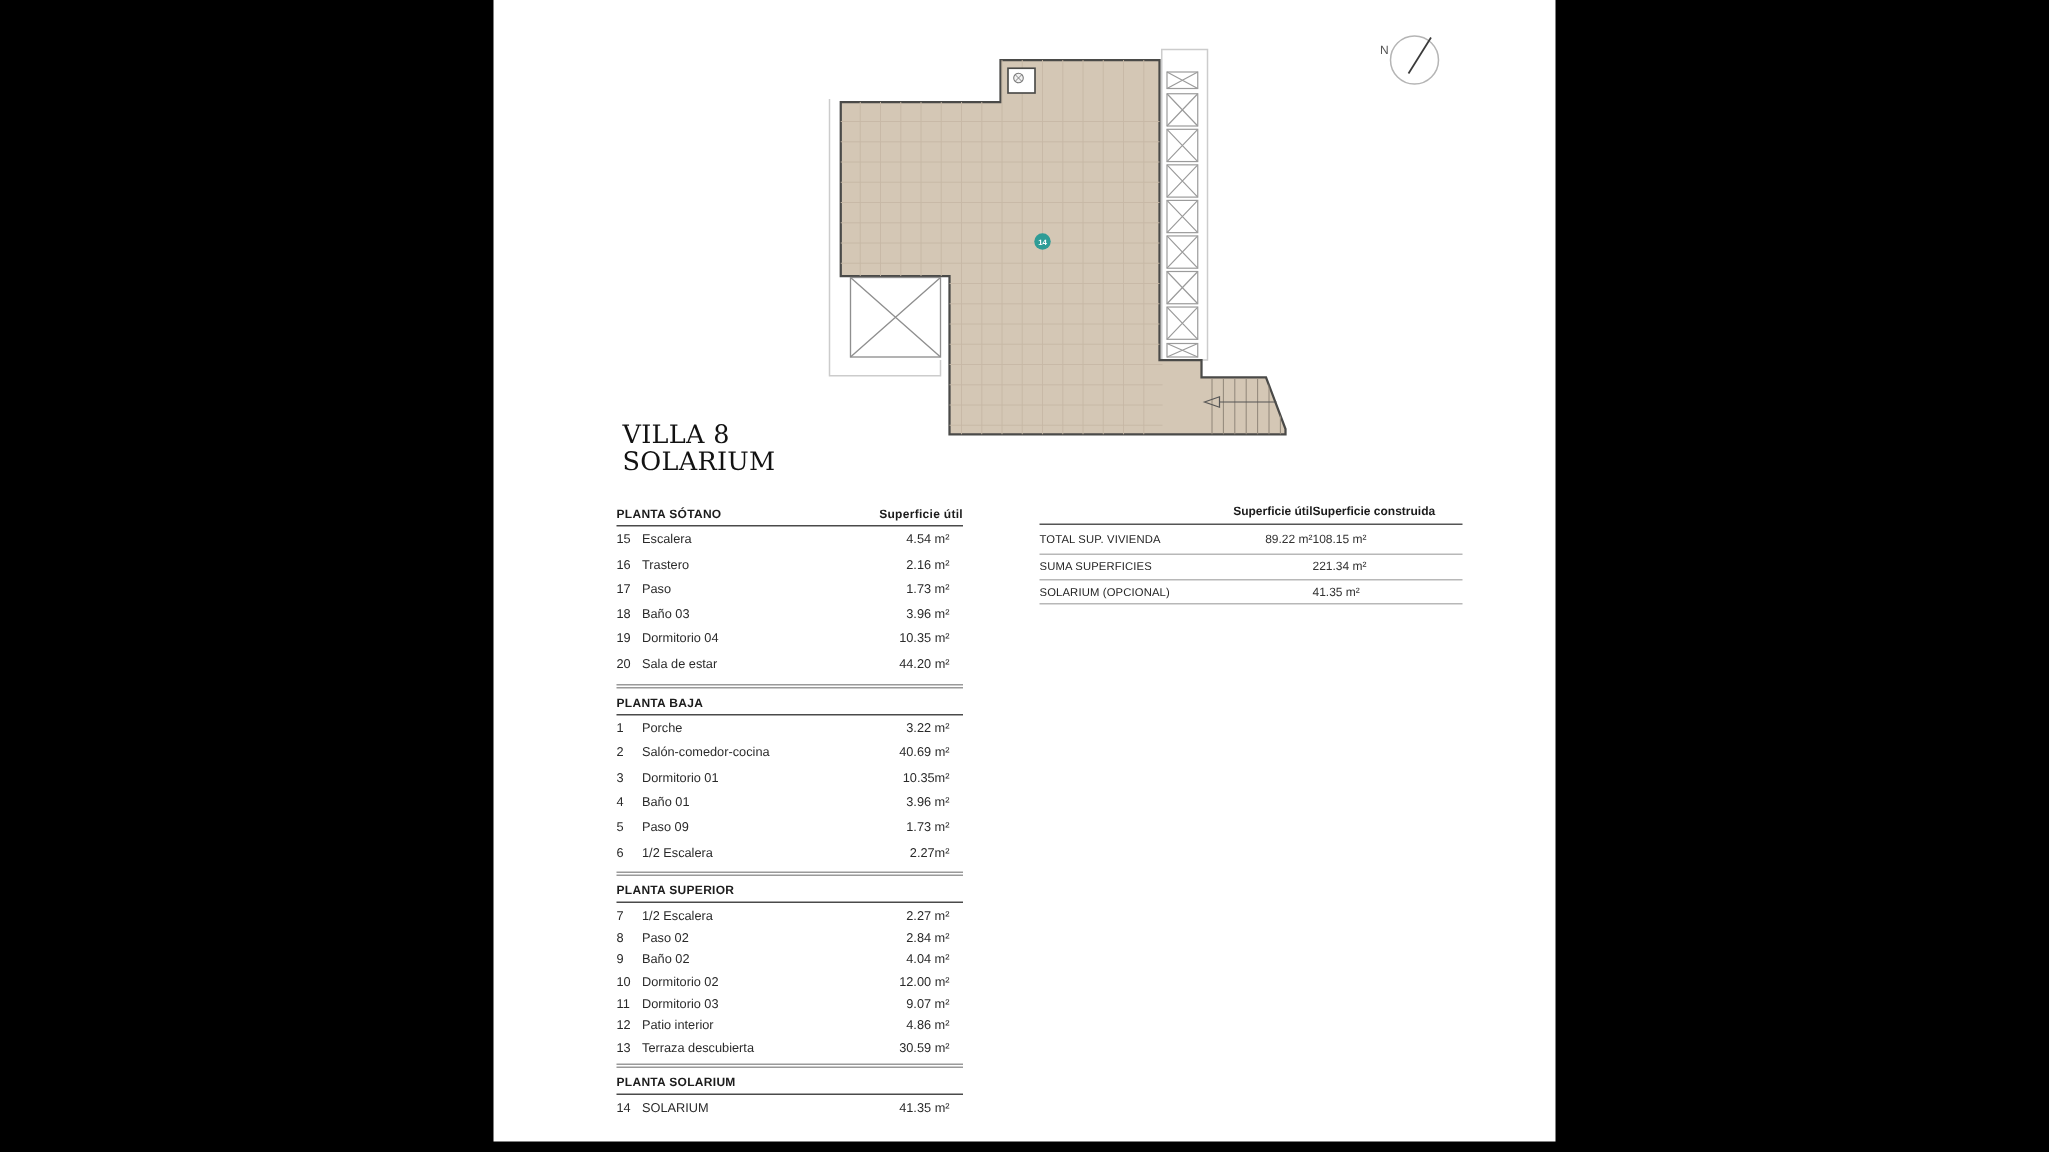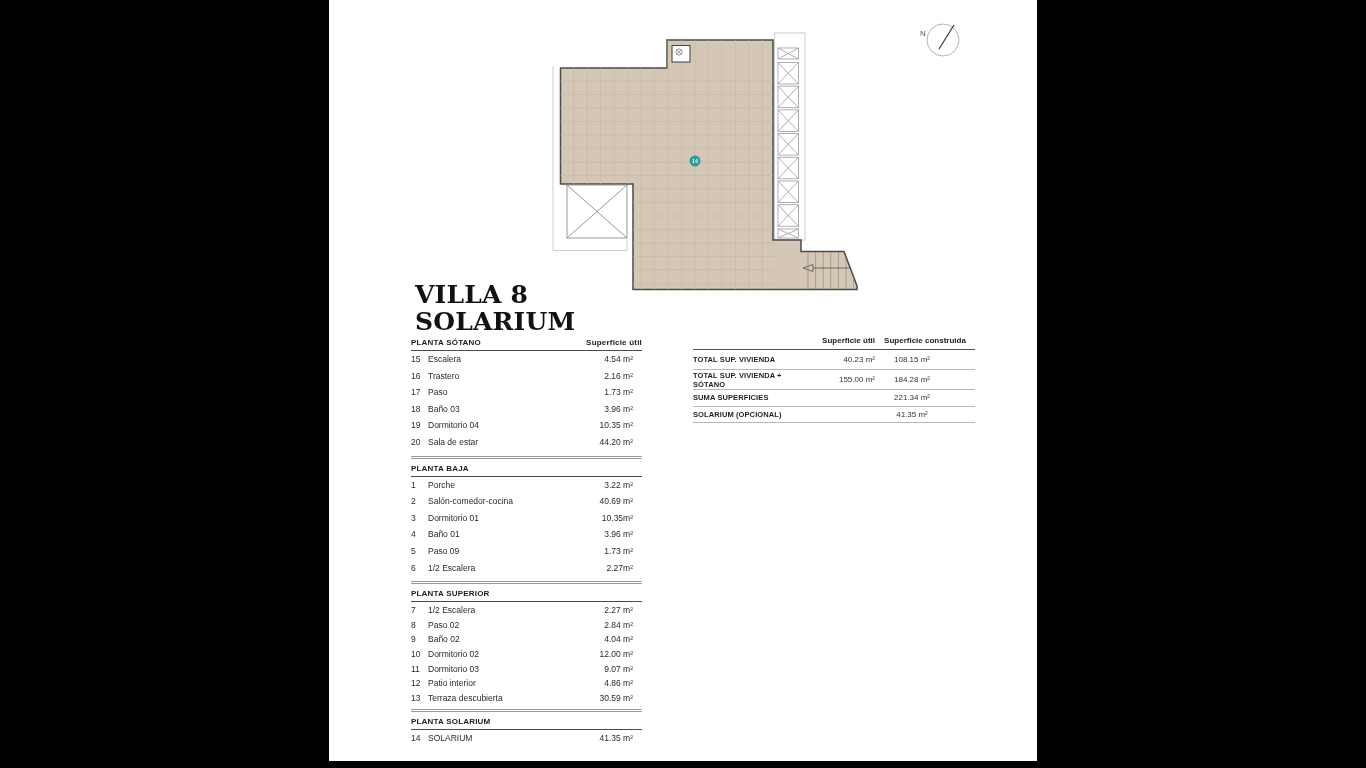--- a/index.html
+++ b/index.html
@@ -3,42 +3,42 @@
 <meta charset="utf-8">
 <style>
   * { margin:0; padding:0; box-sizing:border-box; }
   html,body { width:1366px; height:768px; }
   body { background:#000; font-family:"Liberation Sans", sans-serif; position:relative; overflow:hidden; }
   .stage { position:absolute; left:0; top:0; width:1366px; height:768px; background:#000; }
   .paper { position:absolute; left:329px; top:0; width:708px; height:761px; background:#ffffff; }
 
   .plan-svg { position:absolute; left:211px; top:10px; width:445px; height:290px; }
 
-  .title { position:absolute; left:86px; top:281px; font-family:"DejaVu Serif", serif; font-weight:700; font-size:25px; line-height:1.08; color:#121212; letter-spacing:0.2px; }
+  .title { position:absolute; left:86px; top:281px; font-family:"DejaVu Serif", serif; font-weight:400; font-size:17px; line-height:1.08; color:#121212; letter-spacing:0.2px; }
 
   
   .left-table { position:absolute; left:82px; top:338px; width:231px; color:#2a2a2a; }
   .lt-section { margin-bottom:5px; }
   .lt-head { display:flex; justify-content:space-between; align-items:flex-end; padding-bottom:3px; border-bottom:1px solid #4a4a4a; font-size:8px; font-weight:bold; color:#1c1c1c; letter-spacing:0.2px; }
   .lt-row { display:flex; height:16.6px; font-size:8.5px; }
   .lt-superior .lt-row { height:14.6px; }
   .lt-num { width:17px; }
   .lt-label { flex:1; }
   .lt-val { text-align:right; padding-right:9px; }
   .lt-end { height:3px; border-top:1px solid #9a9a9a; border-bottom:1px solid #9a9a9a; margin-top:2px; }
   .lt-first-rows { margin-top:3px; }
 
   
   .right-table { position:absolute; left:364px; top:336px; width:282px; }
   .rt-header { display:flex; align-items:flex-end; padding-bottom:4px; border-bottom:1px solid #555; font-size:8px; font-weight:bold; color:#1c1c1c; }
   .rt-row { display:flex; align-items:center; height:20px; border-bottom:1px solid #b8b8b8; }
   .rt-row.compact { height:16.5px; }
-  .rt-label { flex:1; font-size:7.5px; font-weight:bold; color:#1f1f1f; letter-spacing:0.1px; }
+  .rt-label { flex:1; font-size:7.5px; font-weight:normal; color:#1f1f1f; letter-spacing:0.1px; }
   .rt-util { width:90px; text-align:right; font-size:8px; color:#333; }
-  .rt-cons { width:100px; text-align:center; font-size:8px; color:#333; }
+  .rt-cons { width:100px; text-align:left; font-size:8px; color:#333; }
   .rt-row .rt-cons { padding-right:26px; }
   .rt-header .rt-util, .rt-header .rt-cons { font-size:8px; font-weight:bold; color:#1c1c1c; }
 </style>
 </head>
 <body>
 
 <div class="stage">
   <div class="paper">
 
     <svg class="plan-svg" viewBox="545 10 445 290">
@@ -292,27 +292,22 @@
 
     <div class="right-table">
       <div class="rt-header">
         <div class="rt-label"></div>
         <div class="rt-util">Superficie útil</div>
         <div class="rt-cons">Superficie construida</div>
       </div>
       <div id="rt-rows">
           <div class="rt-row">
             <div class="rt-label">TOTAL SUP. VIVIENDA</div>
-            <div class="rt-util">40.23 m²</div>
+            <div class="rt-util">89.22 m²</div>
             <div class="rt-cons">108.15 m²</div>
-          </div>
-          <div class="rt-row">
-            <div class="rt-label">TOTAL SUP. VIVIENDA + SÓTANO</div>
-            <div class="rt-util">155.00  m²</div>
-            <div class="rt-cons">184.28 m²</div>
           </div>
           <div class="rt-row compact">
             <div class="rt-label">SUMA SUPERFICIES</div>
             <div class="rt-util"></div>
             <div class="rt-cons">221.34 m²</div>
           </div>
           <div class="rt-row compact">
             <div class="rt-label">SOLARIUM (OPCIONAL)</div>
             <div class="rt-util"></div>
             <div class="rt-cons">41.35 m²</div>

